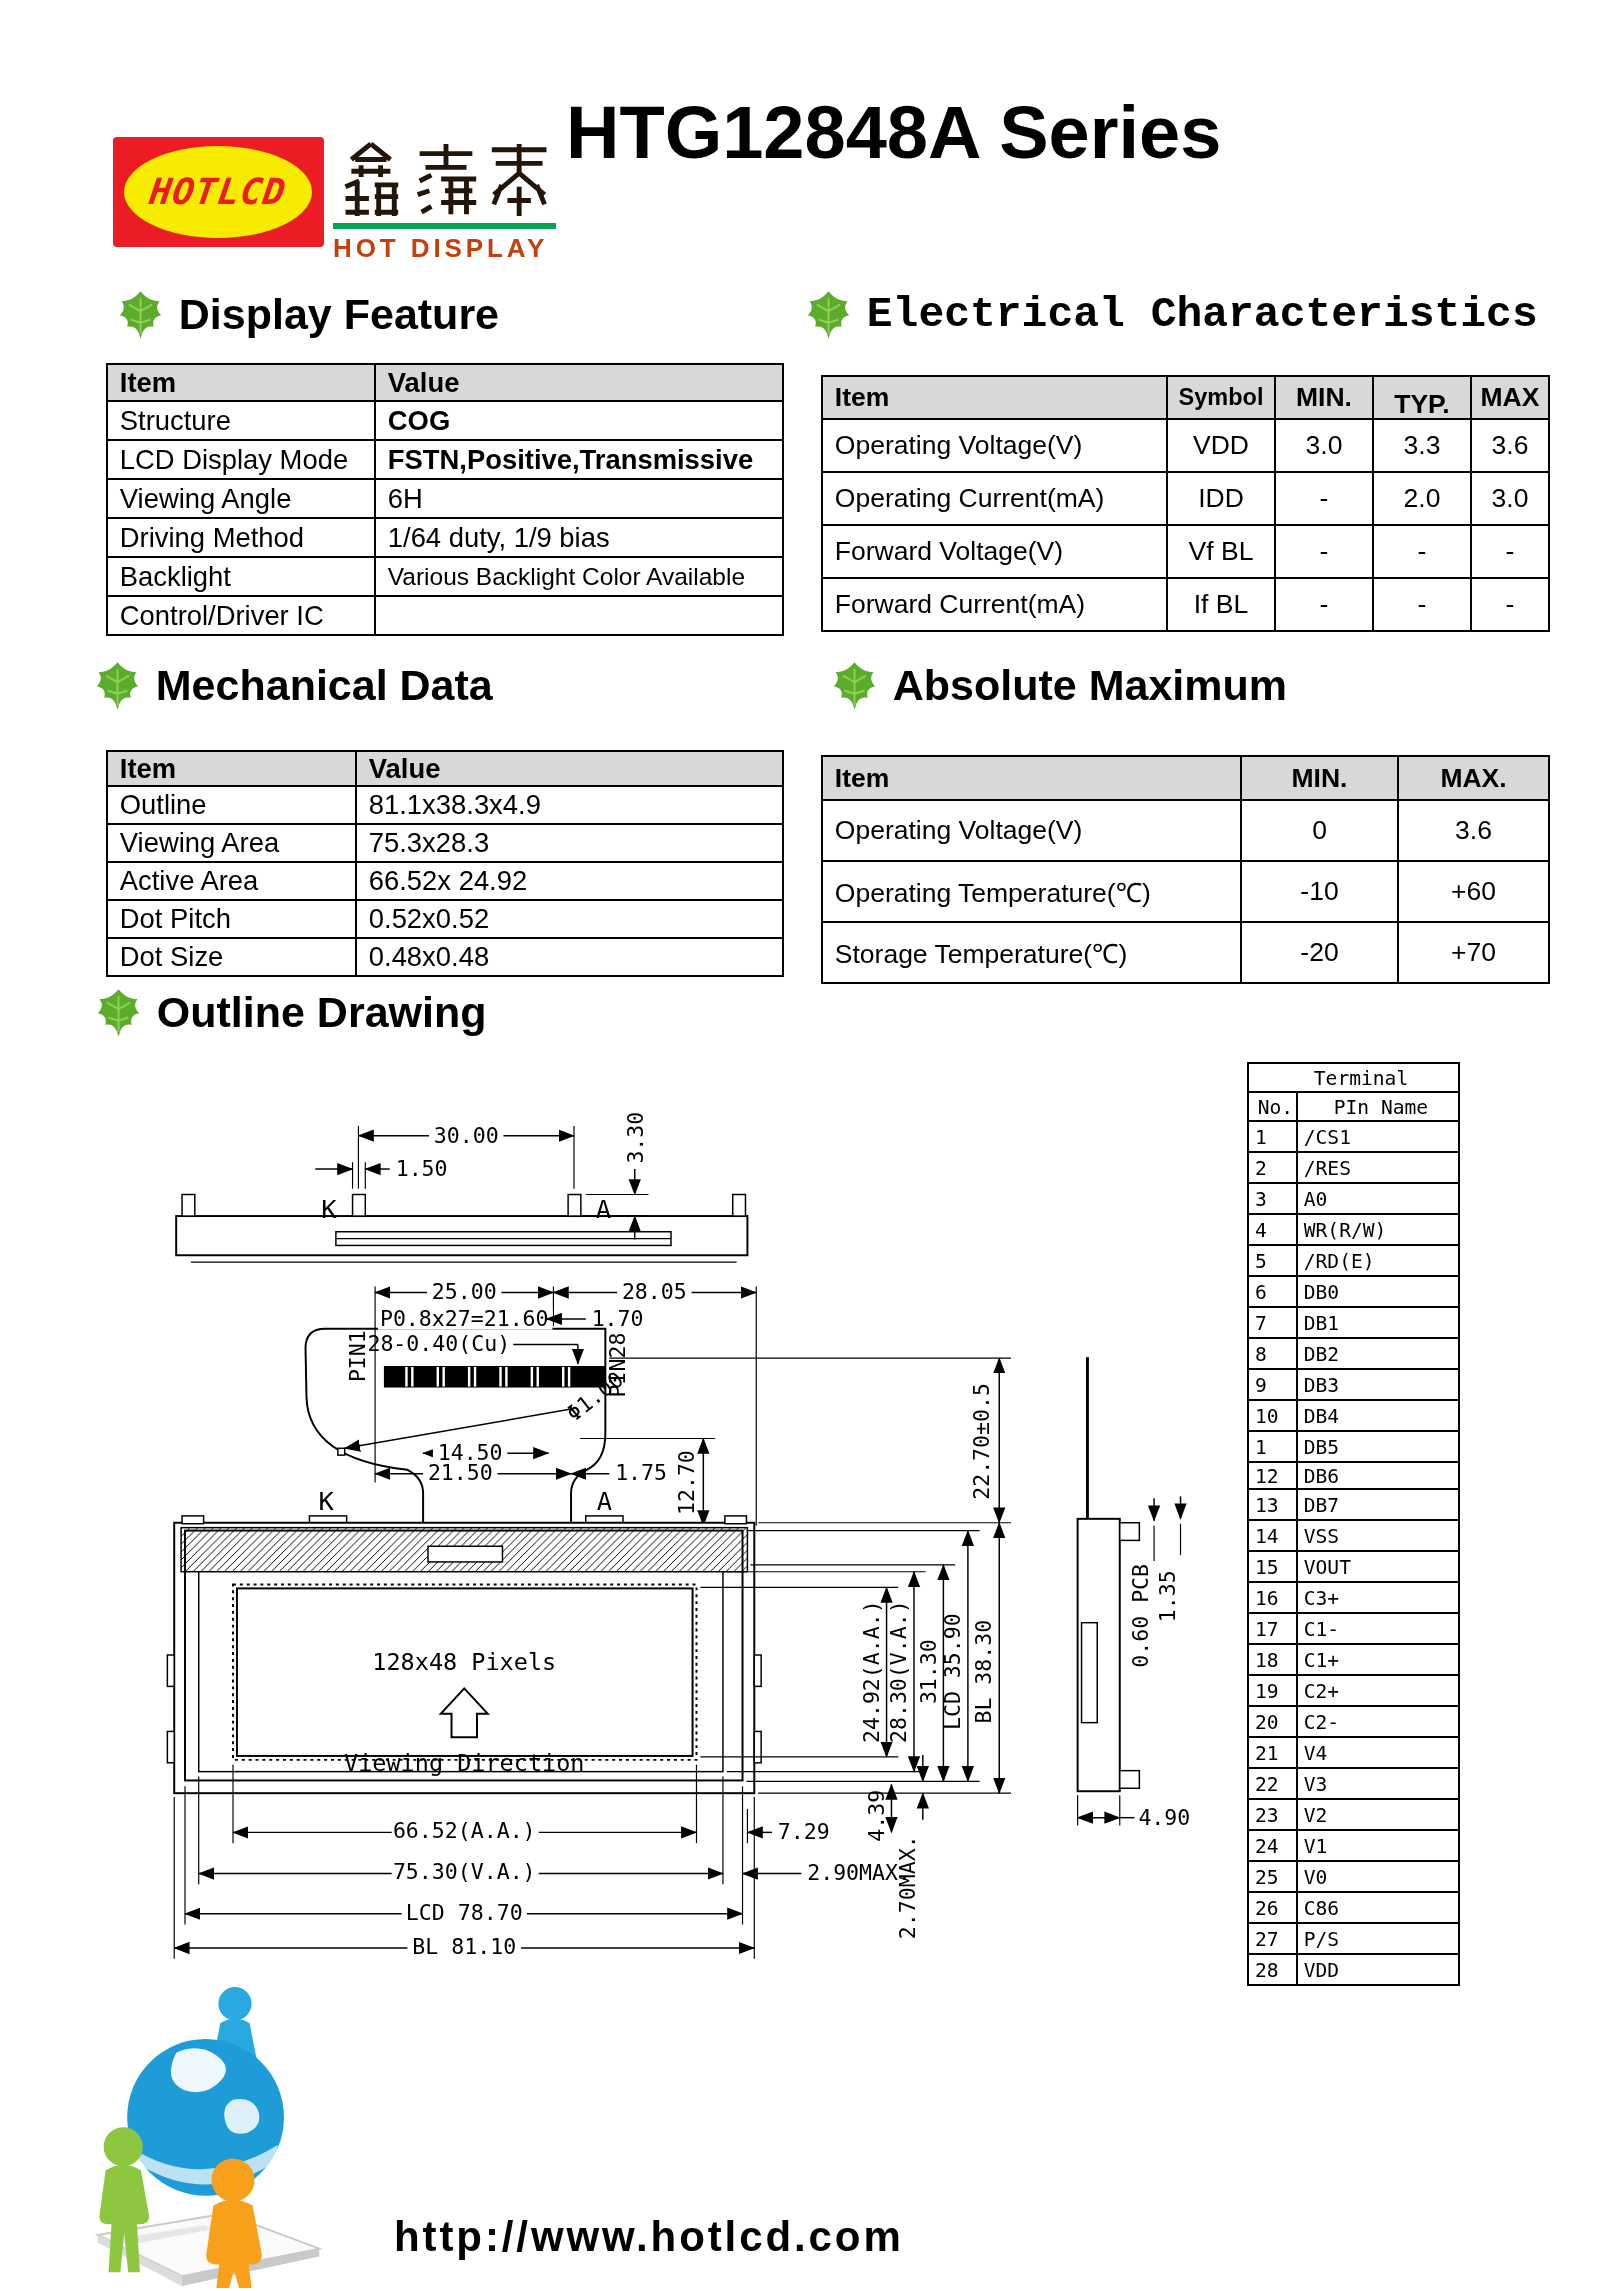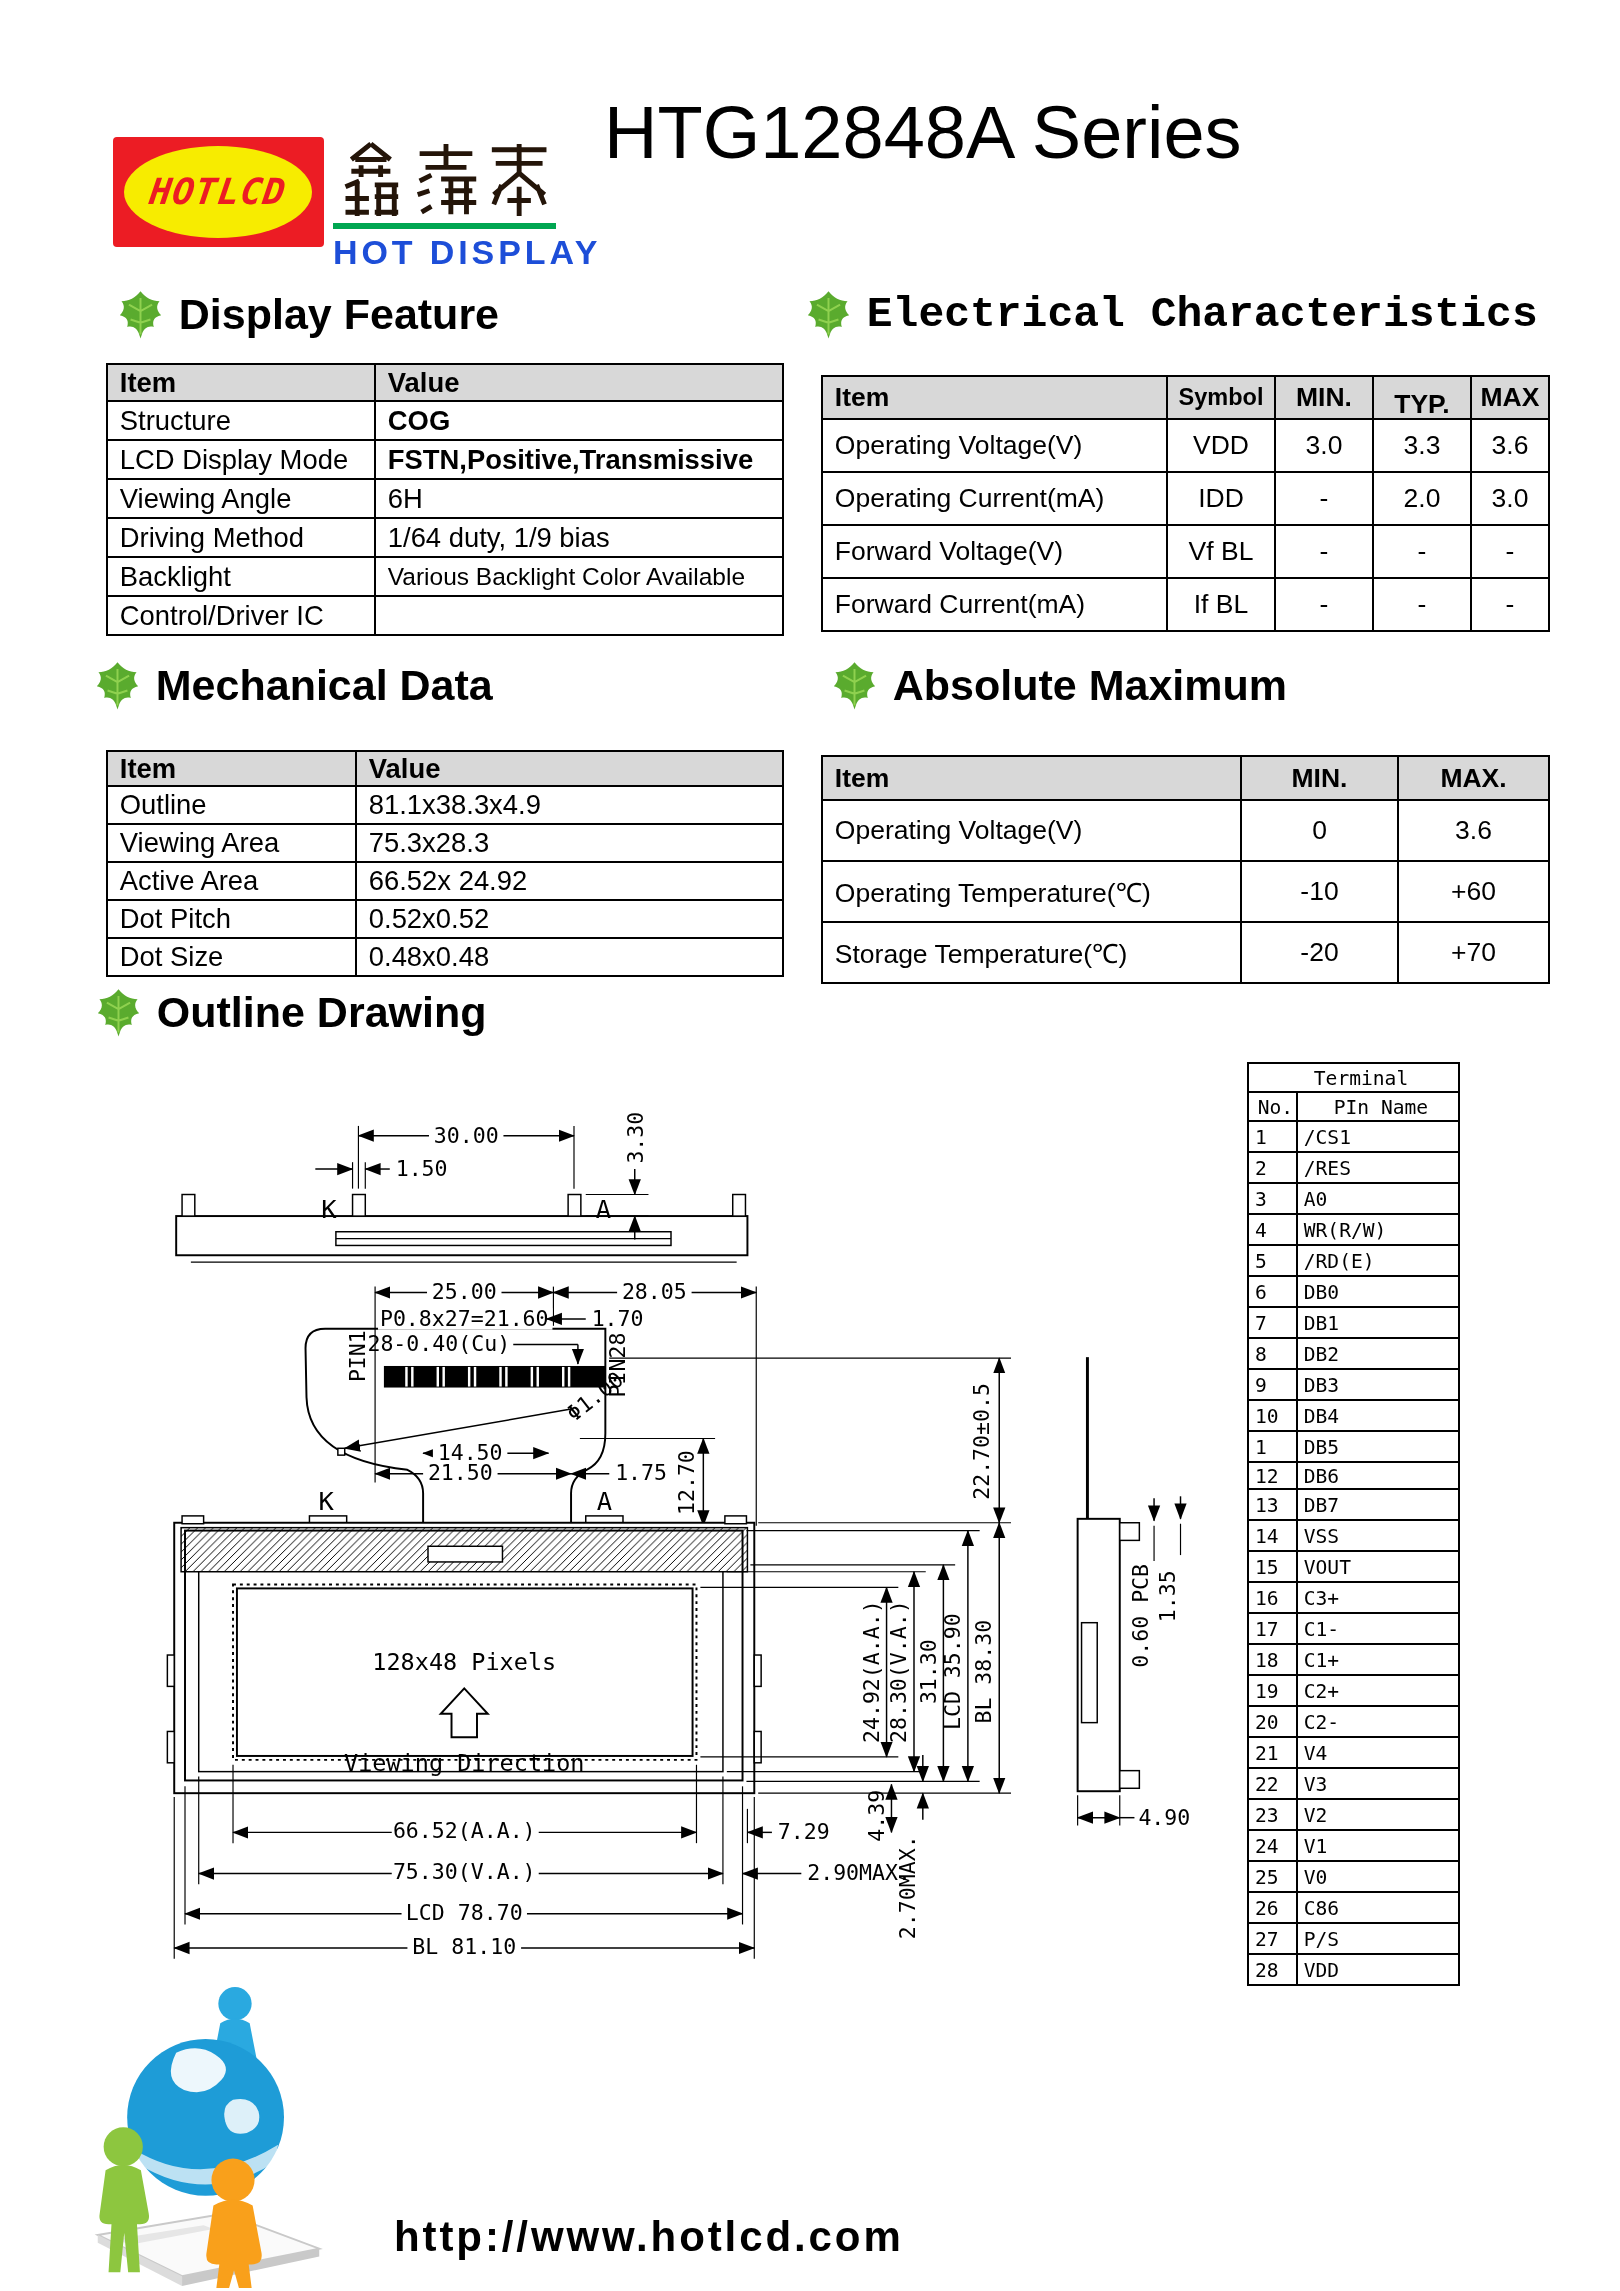--- a/index.html
+++ b/index.html
@@ -8,23 +8,23 @@
 
   
   .logo-box { position:absolute; left:113px; top:137px; width:211px; height:110px;
               background:#ec1c24; border-radius:3.9px; }
   .logo-ellipse { position:absolute; left:10.8px; top:8.8px; width:188px; height:92px;
                   background:#f7ec00; border-radius:50%; display:flex; align-items:center; justify-content:center; }
   .logo-mark { font-family:"DejaVu Sans Mono", monospace; font-weight:bold; font-style:italic;
                font-size:36px; letter-spacing:1px; color:#ec1c24; transform:skewX(-8deg); }
   .logo-cn { position:absolute; left:335px; top:140px; width:221px; height:80px; }
   .logo-underline { position:absolute; left:333px; top:223px; width:223px; height:5.9px; background:#00a651; }
-  .logo-sub { position:absolute; left:333px; top:233px; font-size:34px; font-weight:bold;
-              letter-spacing:3.9px; color:#1d4ed8; }
-  .doc-title { position:absolute; left:604px; top:90px; font-size:74px; font-weight:normal;
+  .logo-sub { position:absolute; left:333px; top:233px; font-size:26px; font-weight:bold;
+              letter-spacing:3.9px; color:#c2410c; }
+  .doc-title { position:absolute; left:566px; top:90px; font-size:74px; font-weight:bold;
                letter-spacing:0px; white-space:nowrap; }
 
   
   .section-h { position:absolute; display:flex; align-items:center; gap:11.8px;
                font-size:43px; font-weight:bold; white-space:nowrap; }
   .leaf { width:53px; height:53px; flex:0 0 auto; }
 
   
   .tbl { position:absolute; border-collapse:collapse; table-layout:fixed; background:#fff; }
   .tbl th, .tbl td { border:2px solid #000; padding:0 5.9px 0 11.8px; text-align:left;

